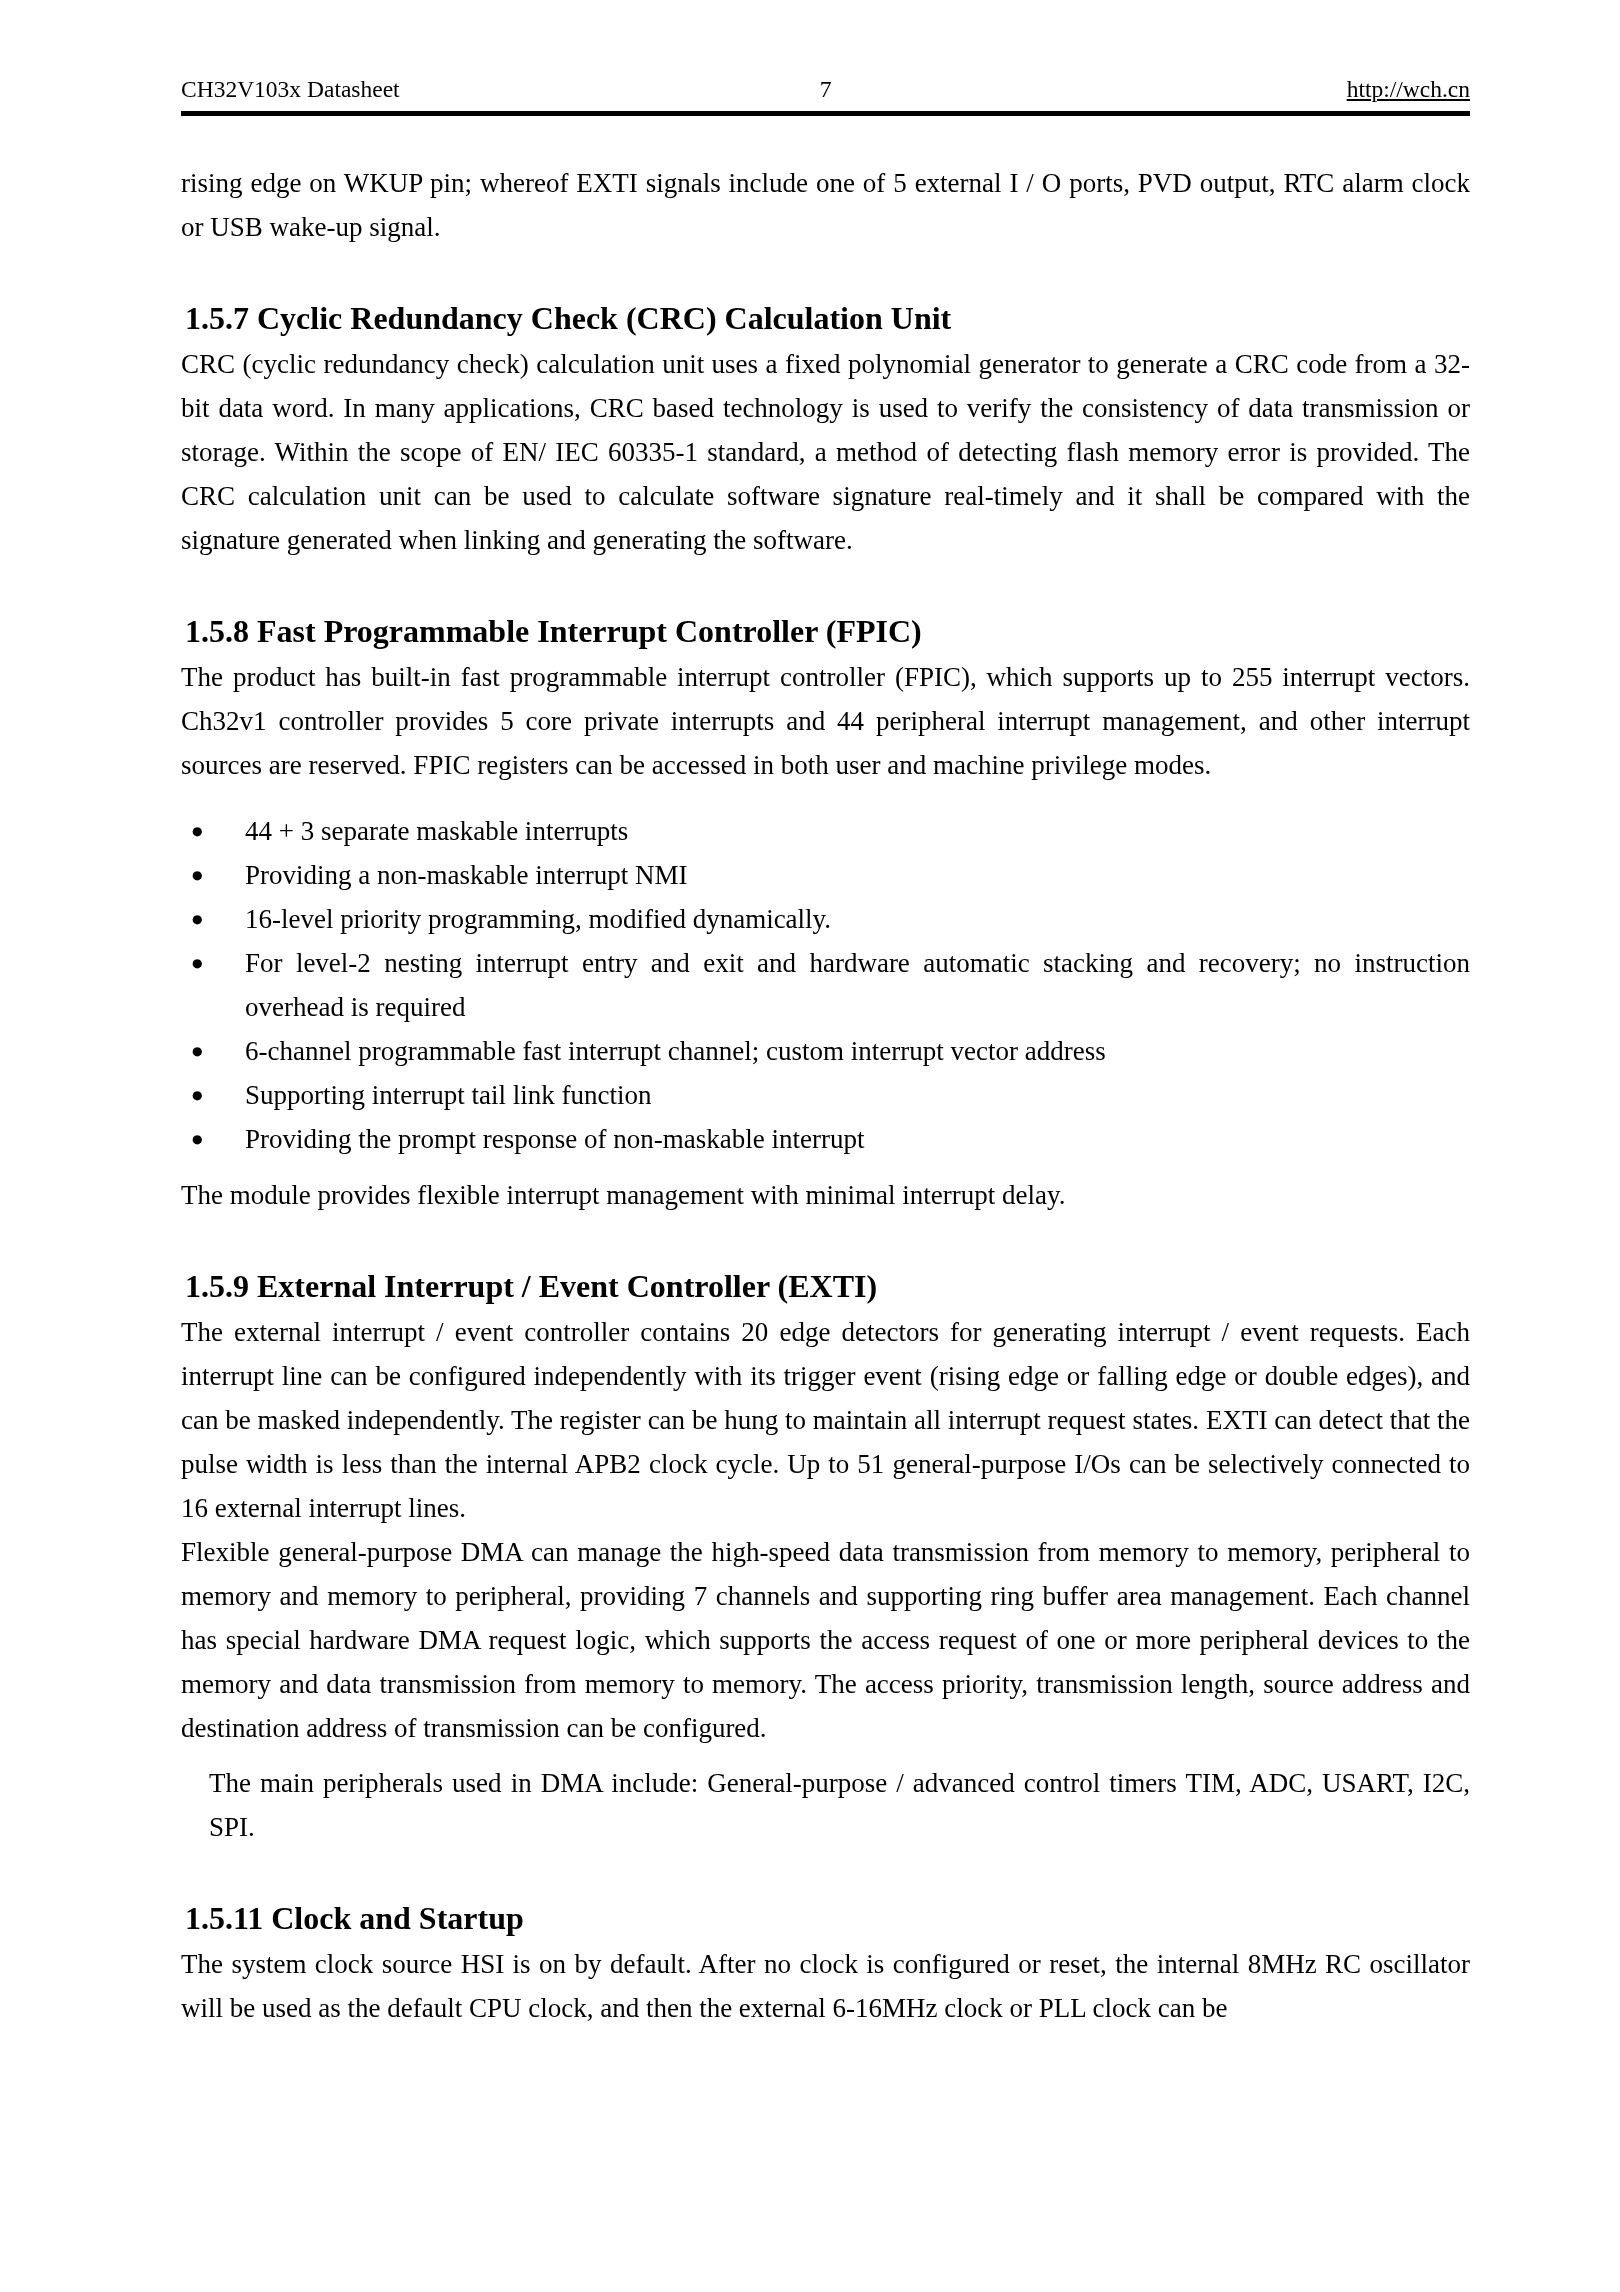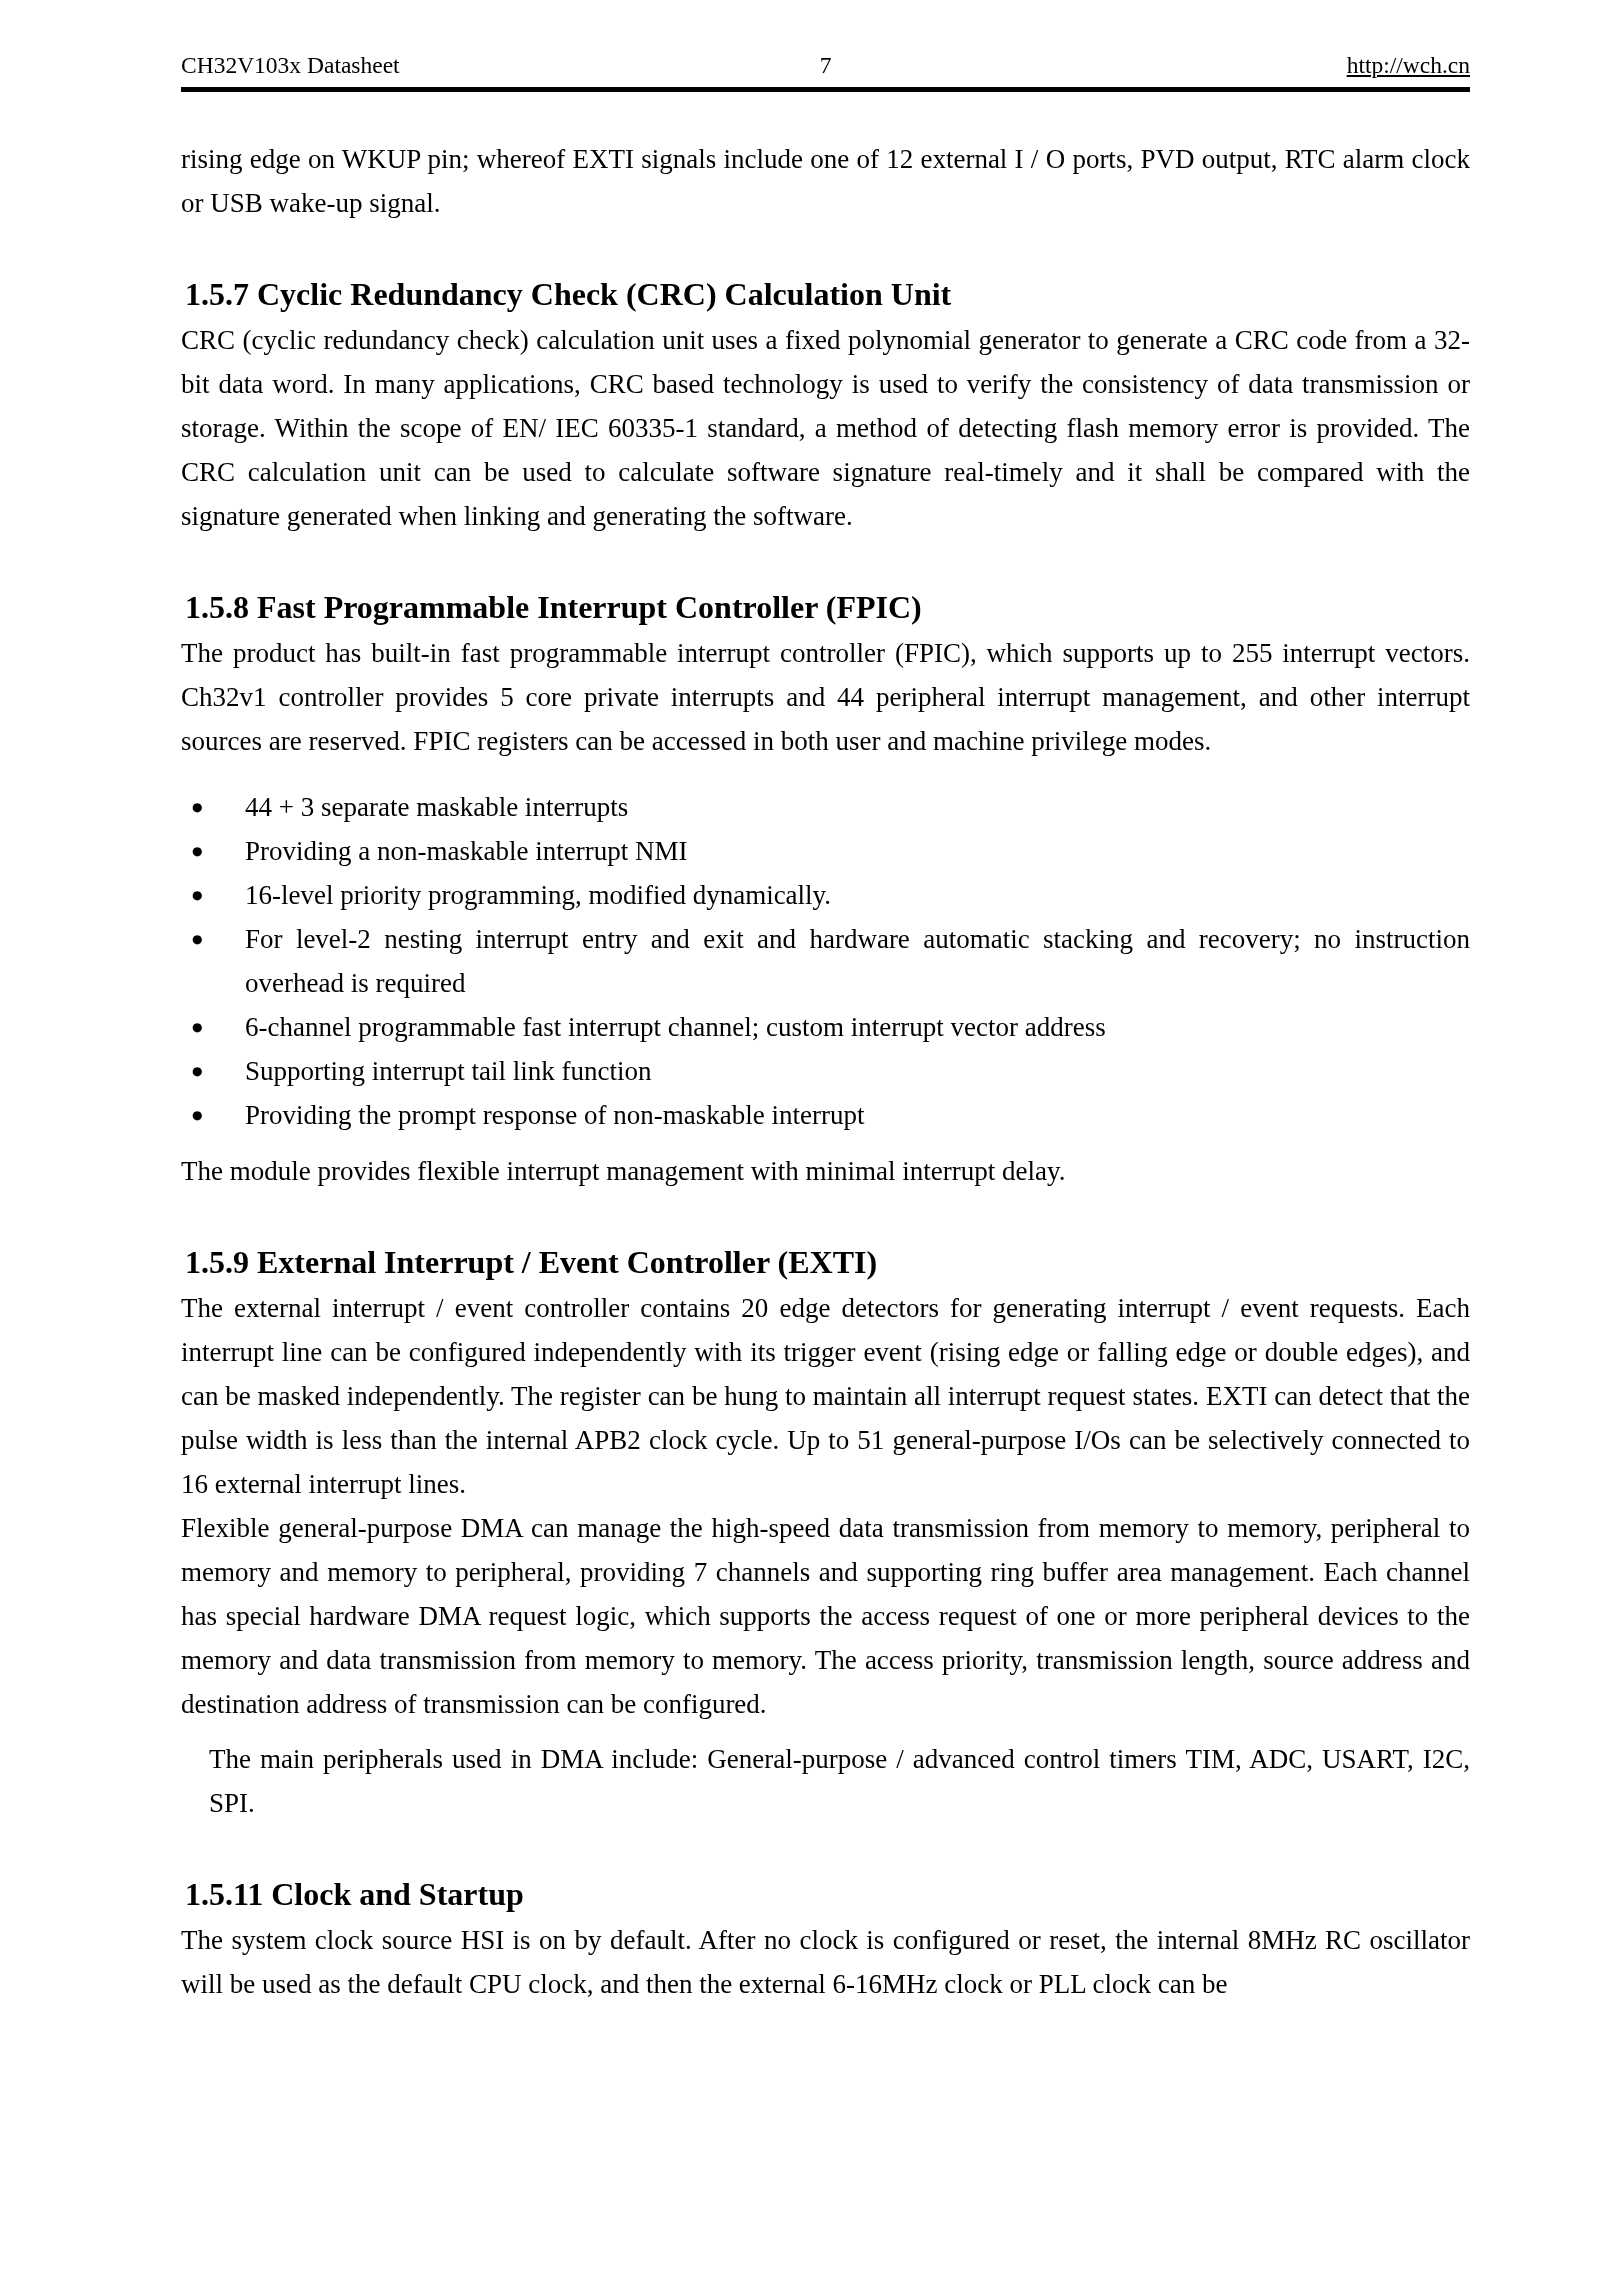--- a/index.html
+++ b/index.html
@@ -11,21 +11,21 @@
     width: 1620px;
     height: 2293px;
     color: #000000;
     font-family: "Liberation Serif", serif;
     overflow: hidden;
   }
   .page {
     box-sizing: border-box;
     width: 1620px;
     height: 2293px;
-    padding: 52px 150px 0 181px;
+    padding: 76px 150px 0 181px;
     background: #ffffff;
   }
   .page-header {
     display: flex;
     align-items: baseline;
     font-size: 23.5px;
     line-height: 27.4px;
   }
   .h-left  { flex: 1 1 0; text-align: left; }
   .h-center{ flex: 0 0 auto; text-align: center; }
@@ -82,21 +82,21 @@
 
   <header class="page-header">
     <span class="h-left">CH32V103x Datasheet</span>
     <span class="h-center">7</span>
     <span class="h-right"><a class="header-link">http://wch.cn</a></span>
   </header>
   <div class="header-rule"></div>
 
   <main>
 
-    <p class="para">rising edge on WKUP pin; whereof EXTI signals include one of 12 external I / O ports, PVD output, RTC alarm clock or USB wake-up signal.</p>
+    <p class="para">rising edge on WKUP pin; whereof EXTI signals include one of 5 external I / O ports, PVD output, RTC alarm clock or USB wake-up signal.</p>
 
     <section>
       <h2 class="sec-heading">1.5.7 Cyclic Redundancy Check (CRC) Calculation Unit</h2>
       <p class="para">CRC (cyclic redundancy check) calculation unit uses a fixed polynomial generator to generate a CRC code from a 32-bit data word. In many applications, CRC based technology is used to verify the consistency of data transmission or storage. Within the scope of EN/ IEC 60335-1 standard, a method of detecting flash memory error is provided. The CRC calculation unit can be used to calculate software signature real-timely and it shall be compared with the signature generated when linking and generating the software.</p>
     </section>
 
     <section>
       <h2 class="sec-heading">1.5.8 Fast Programmable Interrupt Controller (FPIC)</h2>
       <p class="para">The product has built-in fast programmable interrupt controller (FPIC), which supports up to 255 interrupt vectors. Ch32v1 controller provides 5 core private interrupts and 44 peripheral interrupt management, and other interrupt sources are reserved. FPIC registers can be accessed in both user and machine privilege modes.</p>
       <ul class="features">

